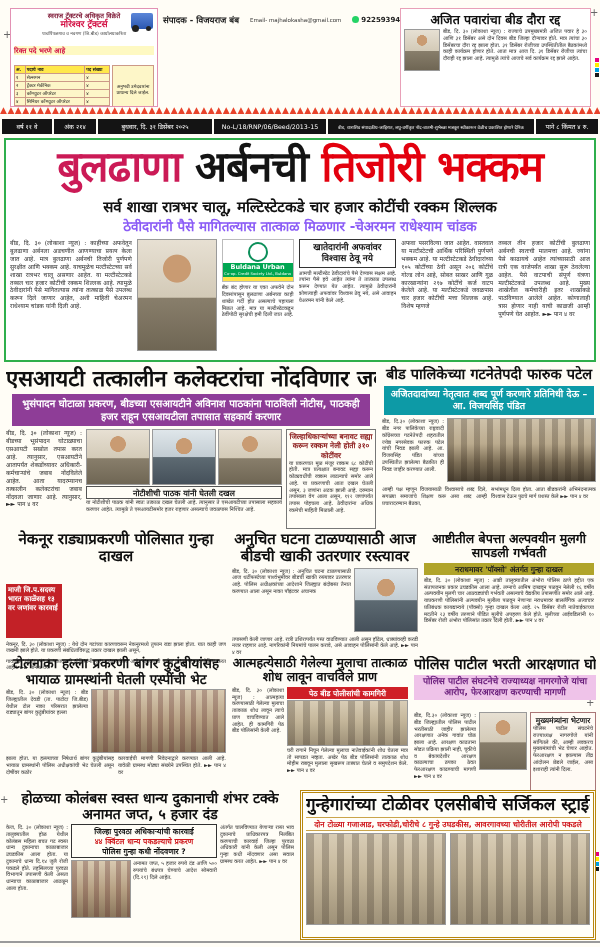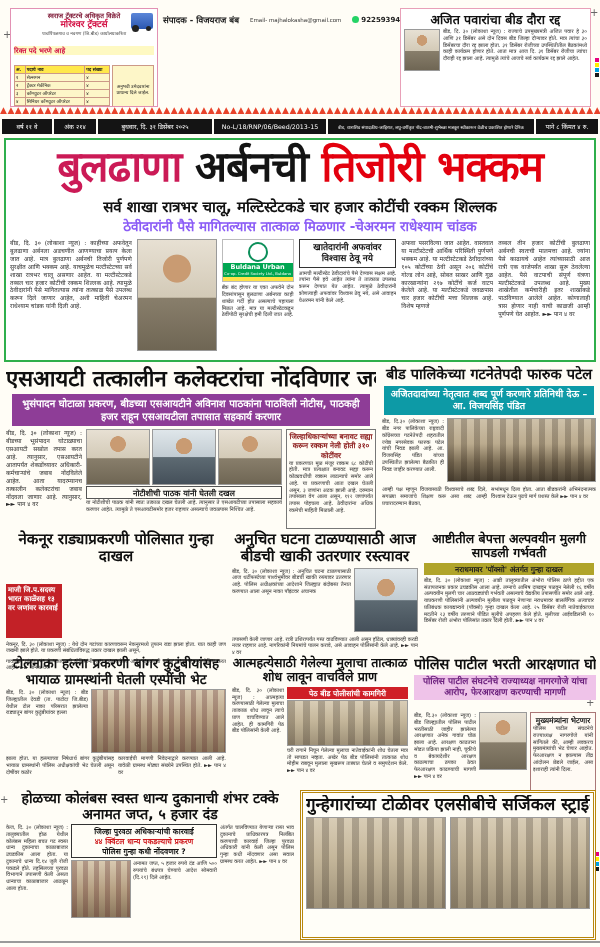--- a/index.html
+++ b/index.html
@@ -392,20 +392,21 @@
           <div class="ph ph-crowd rt-photo"></div>
           <div class="rt-capt t5 clip">अनामत जप्त, ५ हजार रुपये दंड आणि ५०० रुपयांचे बंधपत्र घेण्याचे आदेश सोमवारी (दि.२९) दिले आहेत.</div>
         </div>
       </div>
       <div class="rt-c3 t5 clip">अंतर्गत चालविण्यात येणाऱ्या रास्त भाव दुकानाचे प्राधिकारपत्र निलंबित करण्याची कारवाई जिल्हा पुरवठा अधिकारी यांनी केली असून पोलिस गुन्हा कधी नोंदवणार असा सवाल ग्रामस्थ करत आहेत. ►► पान ४ वर</div>
     </div>
   </div>
 
   <div class="abs lcb clip">
     <div class="shead lcb-head clip">गुन्हेगारांच्या टोळीवर एलसीबीचे सर्जिकल स्ट्राईक</div>
+    <div class="lcb-sub">दोन टोळ्या गजाआड, घरफोडी,चोरीचे ८ गुन्हे उघडकीस, आवरगावच्या चोरीतील आरोपी पकडले</div>
     <div class="lcb-photos">
       <div class="ph ph-group"></div>
       <div class="ph ph-group"></div>
     </div>
   </div>
 
   <div class="abs rule"></div>
 </div>
 
 </body></html>

